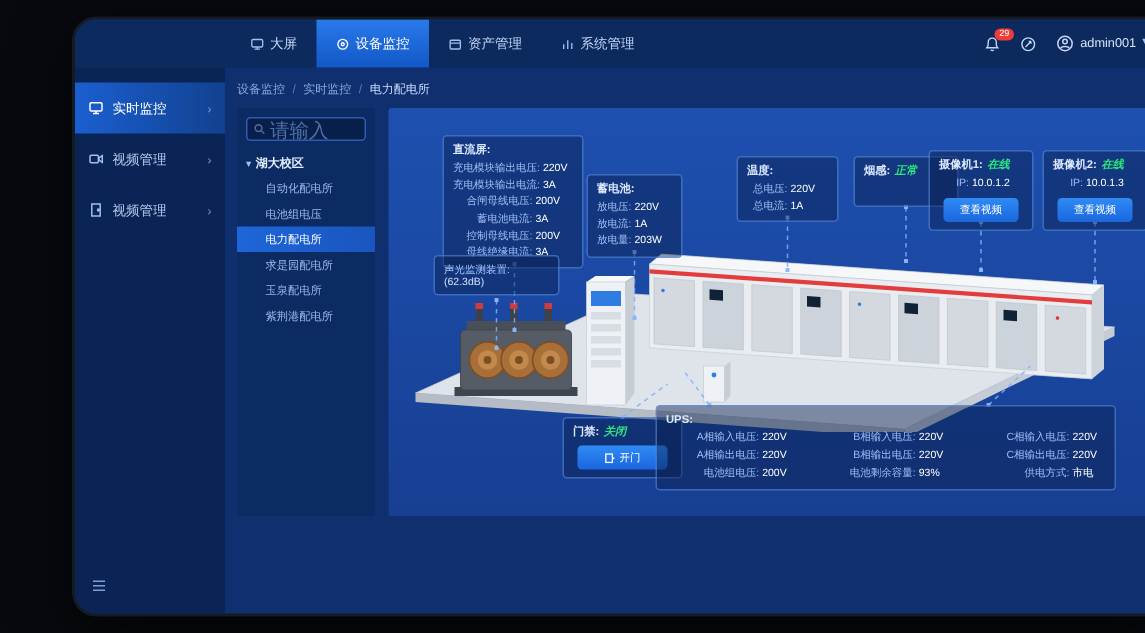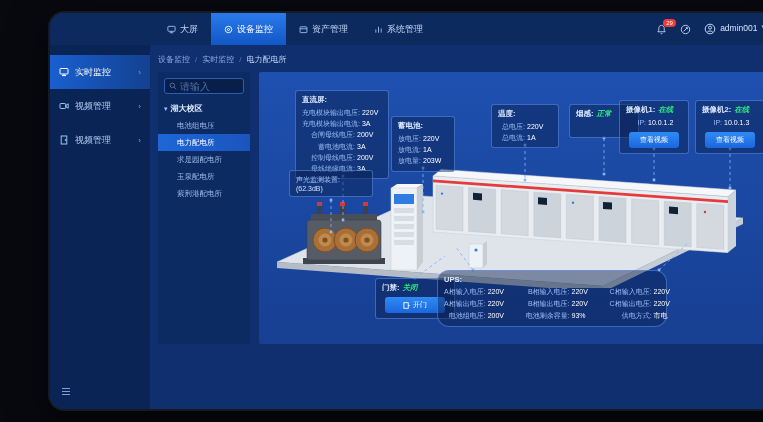--- a/index.html
+++ b/index.html
@@ -33,21 +33,21 @@
 
   .content { flex:1; padding:7px 10px 0 8px; display:flex; flex-direction:column; }
   .breadcrumb { display:flex; gap:5px; align-items:center; font-size:8px; color:#8aa6dd; height:15px; margin-bottom:5px; }
   .breadcrumb .crumb.last { color:#c9dbff; }
   .breadcrumb .sep { color:#5b7ab8; }
 
   .content-body { display:flex; gap:9px; height:272px; }
   .tree { width:92px; flex:none; background:#0c2b63; border-radius:2px; padding:6px 6px; }
   .search { height:16px; background:#081f4a; border:1px solid #2d5cb4; border-radius:3px;
             display:flex; align-items:center; gap:3px; padding:0 4px; }
-  .search input { flex:1; min-width:0; background:transparent; border:none; outline:none; color:#cfe0ff; font-size:10px; }
+  .search input { flex:1; min-width:0; background:transparent; border:none; outline:none; color:#cfe0ff; font-size:13px; }
   .search input::placeholder { color:#4f6ea8; }
   .tree-root { font-size:8px; color:#e2edff; font-weight:bold; margin:9px 0 3px; display:flex; gap:3px; align-items:center; cursor:pointer; }
   .tree-root .tw { color:#9fc0f0; font-size:7px; }
   .tree-item { font-size:7.5px; color:#9db8e8; padding:3.5px 0 3.5px 13px; cursor:pointer; white-space:nowrap; }
   .tree-item.active { background:linear-gradient(90deg,#1e66d9,#1a55bd); color:#fff; margin:0 -6px; padding-left:19px; }
 
   .canvas { flex:1; position:relative; background:linear-gradient(180deg,#1e50b0 0%,#173f92 100%); border-radius:2px; overflow:hidden; }
   .scene { position:absolute; left:14px; top:86px; }
   .overlay { position:absolute; left:0; top:0; pointer-events:none; }
 
@@ -66,21 +66,21 @@
   .ups-grid .val { width:22px; }
 
   #p-dc   { left:36px;  top:18px;  width:94px; }
   #p-bat  { left:132px; top:44px;  width:64px; }
   #p-temp { left:232px; top:32px;  width:68px; }
   #p-smoke{ left:310px; top:32px;  width:70px; height:34px; }
   #p-cam1 { left:360px; top:28px;  width:70px; }
   #p-cam2 { left:436px; top:28px;  width:70px; }
   #p-noise{ left:30px;  top:98px;  width:84px; }
   #p-door { left:116px; top:206px; width:80px; }
-  #p-ups  { left:178px; top:198px; width:230px;border-radius:12px; }
+  #p-ups  { left:178px; top:198px; width:307px; }
 </style>
 </head>
 <body>
 
 <div class="window">
 
   <div class="topbar">
     <div class="spacer"></div>
 
     <div class="nav-item">
@@ -193,20 +193,21 @@
             <svg width="8" height="8" viewBox="0 0 10 10" fill="none" stroke="#4f6ea8" stroke-width="1.2">
                 <circle cx="4.2" cy="4.2" r="2.8"></circle>
                 <line x1="6.5" y1="6.5" x2="9" y2="9"></line>
               </svg>
             <input placeholder="请输入" style="">
           </div>
           <div class="tree-root">
             <span class="tw">▾</span>
             <span>湖大校区</span>
           </div>
+          <div class="tree-item">自动化配电所</div>
           <div class="tree-item">电池组电压</div>
           <div class="tree-item active">电力配电所</div>
           <div class="tree-item">求是园配电所</div>
           <div class="tree-item">玉泉配电所</div>
           <div class="tree-item">紫荆港配电所</div>
         </div>
 
         <div class="canvas">
 
           <svg class="scene" width="490" height="130" viewBox="0 0 490 130">

